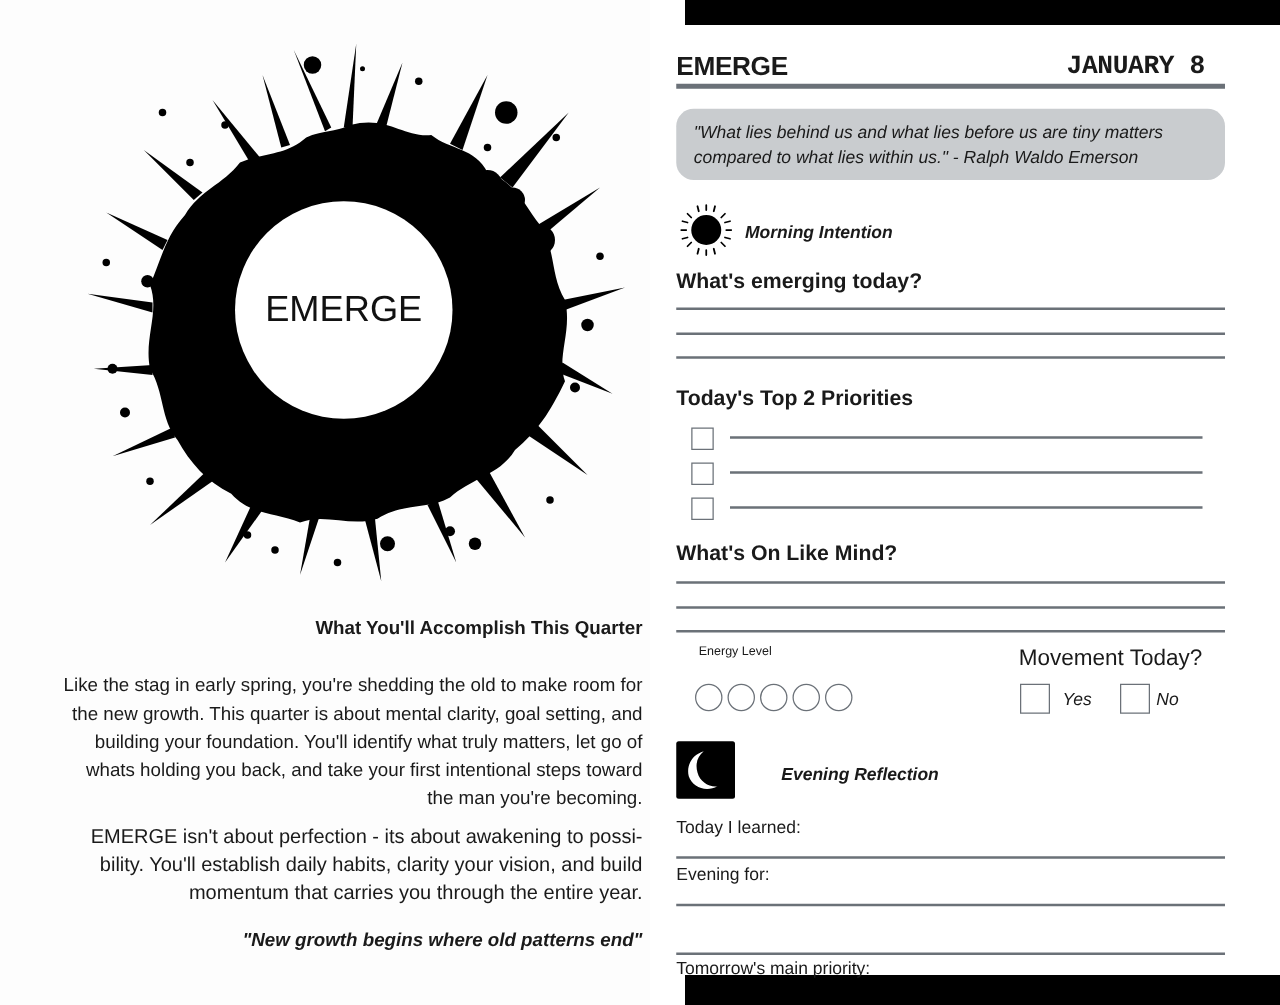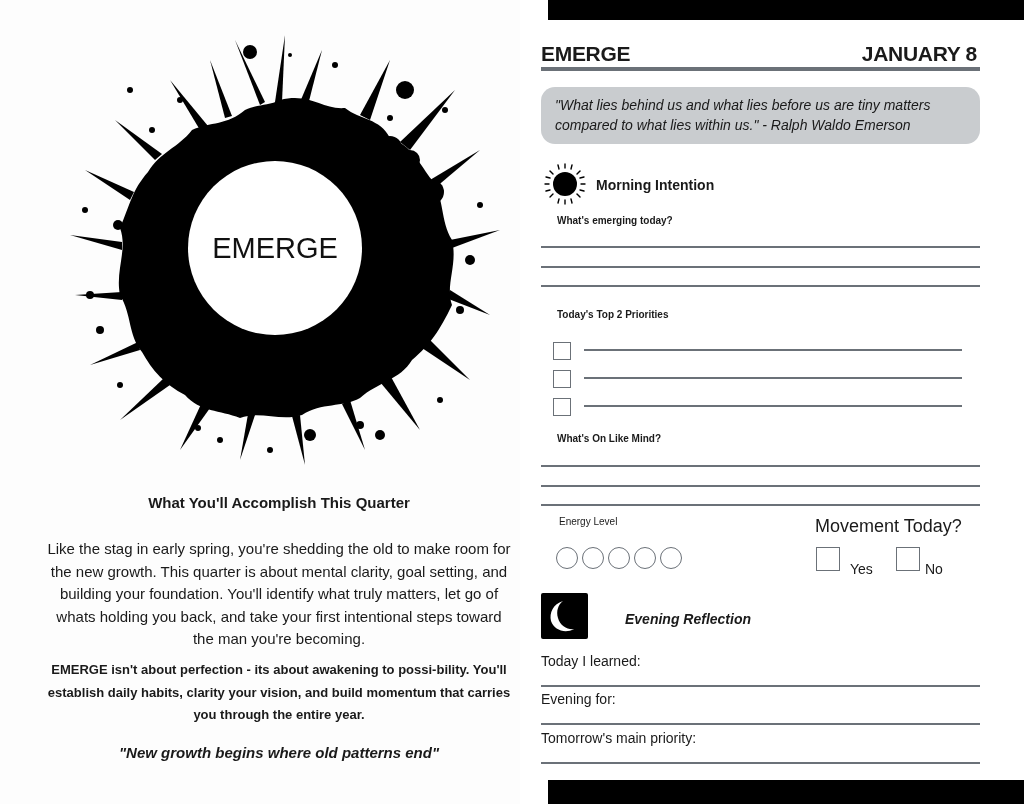--- a/index.html
+++ b/index.html
@@ -10,51 +10,51 @@
   .bar-top { position:absolute; left:548px; top:0; width:476px; height:20px; background:#000; }
   .bar-bottom { position:absolute; left:548px; top:780px; width:476px; height:24px; background:#000; }
 
   
   .splash { position:absolute; left:60px; top:30px; width:440px; height:440px; }
   .splash svg { width:100%; height:100%; display:block; }
   .emerge-circle-text { position:absolute; left:0; top:0; width:440px; height:440px;
         display:flex; align-items:center; justify-content:center;
         font-size:29px; letter-spacing:0px; color:#111; pointer-events:none; }
 
-  .left-text { position:absolute; left:44px; width:470px; text-align:center; }
+  .left-text { position:absolute; left:44px; width:470px; text-align:right; }
   .lt-heading { top:494px; font-weight:bold; font-size:15px; }
   .lt-para1 { top:538px; font-size:15px; line-height:22.5px; }
-  .lt-para2 { top:659px; font-size:13px; line-height:22.5px;font-weight:bold; }
+  .lt-para2 { top:659px; font-size:16px; line-height:22.5px; }
   .lt-quote { top:744px; font-size:15px; font-weight:bold; font-style:italic; }
 
   
   .hdr { position:absolute; left:541px; top:42px; width:439px; height:24px; }
   .hdr-title { position:absolute; left:0; top:0; font-size:21px; font-weight:bold; letter-spacing:-0.3px; }
-  .hdr-date { position:absolute; right:3px; top:0; font-size:21px; font-weight:bold; letter-spacing:-0.3px; }
+  .hdr-date { position:absolute; right:16px; top:0; font-size:21px; font-weight:bold; letter-spacing:-0.3px;font-family:Liberation Mono, monospace; }
   .hdr-rule { position:absolute; left:541px; top:67px; width:439px; height:4px; background:#6b7178; }
 
   .quote-box { position:absolute; left:541px; top:87px; width:439px; height:57px; background:#c9cccf;
         border-radius:14px; box-sizing:border-box; padding:8px 14px; font-style:italic; font-size:14px; line-height:20px; color:#1a1a1a; }
 
   .sec-icon { position:absolute; }
   .sec-title { position:absolute; font-weight:bold; font-size:14px; }
-  .label-bold { position:absolute; left:541px; font-weight:bold; font-size:10px;margin-left:16px; }
+  .label-bold { position:absolute; left:541px; font-weight:bold; font-size:17px; }
   .label { position:absolute; left:541px; font-size:14px; }
   .rule { position:absolute; left:541px; width:439px; height:2px; background:#6b7178; }
   .prio-row { position:absolute; left:553px; width:410px; height:20px; }
   .cb { position:absolute; width:16px; height:16px; border:1.5px solid #6b7178; box-sizing:border-box; background:#fff; }
   .prio-line { position:absolute; left:31px; top:8px; width:378px; height:2px; background:#6b7178; }
 
   .energy-label { position:absolute; left:559px; top:516px; font-size:10px; }
   .dots { position:absolute; left:556px; top:547px; display:flex; gap:4px; }
   .dot { width:22px; height:22px; border:1.5px solid #6b7178; border-radius:50%; box-sizing:border-box; background:#fff; }
   .move-label { position:absolute; left:815px; top:516px; font-size:18px; }
   .move-opt { position:absolute; top:547px; height:24px; }
   .move-opt .cb { width:24px; height:24px; left:0; top:0; }
-  .move-opt span.t { position:absolute; left:34px; top:14px; font-size:14px; }
+  .move-opt span.t { position:absolute; left:34px; top:4px; font-size:14px;font-style:italic; }
 </style>
 </head>
 <body>
 
 <div class="left-page">
   <div class="splash">
     <svg viewBox="0 0 440 440">
       <g fill="#000">
 
         <path d="M220 70 C250 62 262 80 285 78 C300 90 320 88 330 108 C352 115 360 135 372 150 C385 170 380 190 392 210 C398 235 385 255 392 275 C380 300 370 315 352 330 C340 350 318 352 300 368 C282 378 262 372 242 385 C220 392 200 380 180 388 C160 380 140 382 125 365 C105 355 92 340 82 322 C68 305 72 285 60 265 C55 240 68 220 60 198 C70 175 72 160 88 142 C100 122 118 118 132 100 C150 92 168 95 185 80 C198 74 208 76 220 70 Z"></path>
@@ -152,21 +152,21 @@
         <line x1="37" y1="9" x2="34" y2="12"></line>
       <line x1="7" y1="35" x2="10" y2="32"></line>
         <line x1="37" y1="35" x2="34" y2="32"></line>
       <line x1="3" y1="15" x2="7" y2="16"></line>
         <line x1="41" y1="15" x2="37" y2="16"></line>
       <line x1="3" y1="29" x2="7" y2="28"></line>
         <line x1="41" y1="29" x2="37" y2="28"></line>
     </g>
   </svg>
 </div>
-<div class="sec-title" style="left:596px;top:177px;">Morning Intention</div>
+<div class="sec-title" style="left:596px;top:177px;font-style:italic;">Morning Intention</div>
 <div class="label-bold" style="top:215px;">What's emerging today?</div>
 <div class="rule" style="top:246px;"></div>
 <div class="rule" style="top:266px;"></div>
 <div class="rule" style="top:285px;"></div>
 
 <div class="label-bold" style="top:309px;">Today's Top 2 Priorities</div>
 <div class="prio-row" style="top:341px;">
   <div class="cb" style="left:0;top:1px;width:18px;height:18px;"></div>
   <div class="prio-line"></div>
 </div>
@@ -206,14 +206,14 @@
   <svg viewBox="0 0 47 46" width="47" height="46">
     <path d="M22 8 C12 11 8 20 10 28 C13 37 24 41 33 36 C27 37 19 33 17 25 C15 18 17 12 22 8 Z" fill="#fff"></path>
   </svg>
 </div>
 <div class="sec-title" style="left:625px;top:611px;font-style:italic;">Evening Reflection</div>
 
 <div class="label" style="top:653px;">Today I learned:</div>
 <div class="rule" style="top:685px;"></div>
 <div class="label" style="top:691px;">Evening for:</div>
 <div class="rule" style="top:723px;"></div>
-<div class="label" style="top:730px;">Tomorrow's main priority:</div>
+<div class="label" style="top:766px;">Tomorrow's main priority:</div>
 <div class="rule" style="top:762px;"></div>
 
 </body></html>

